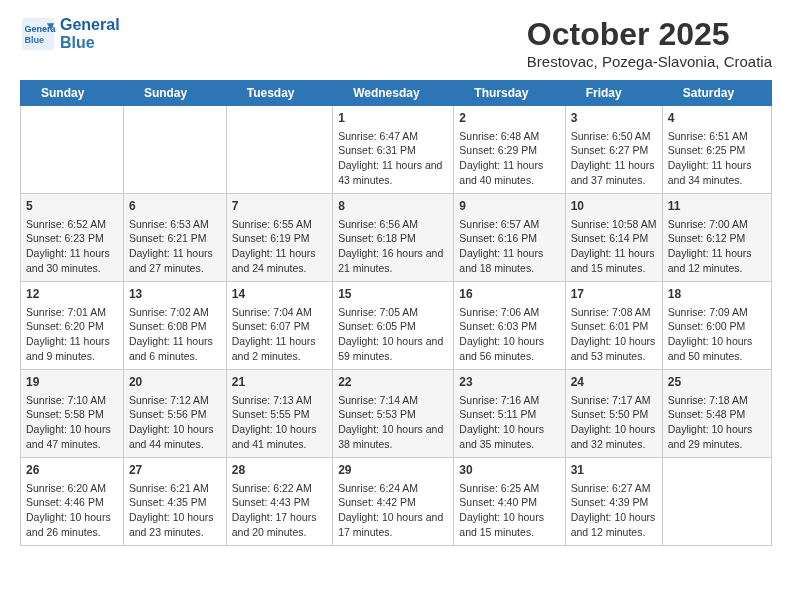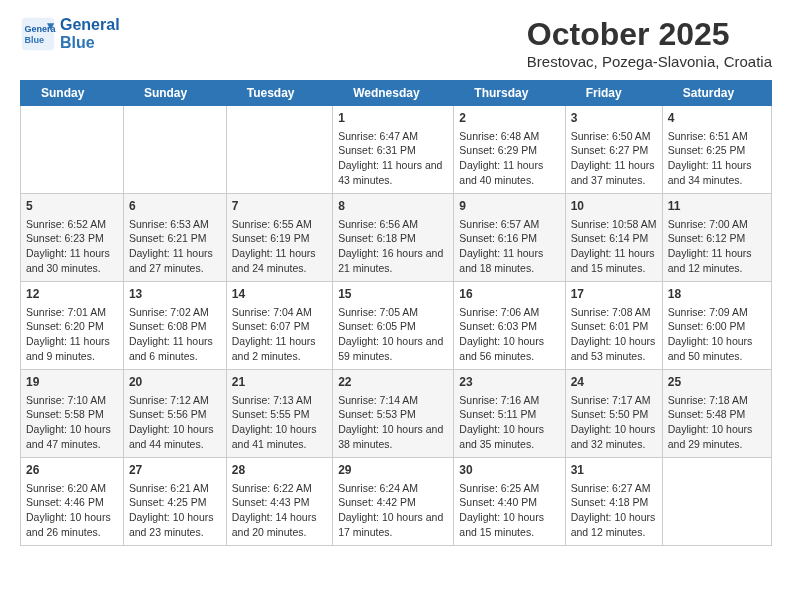--- a/index.html
+++ b/index.html
@@ -281,44 +281,44 @@
         <tr>
           <td>
             <span class="day-num">26</span>
             <div>Sunrise: 6:20 AM</div>
             <div>Sunset: 4:46 PM</div>
             <div>Daylight: 10 hours and 26 minutes.</div>
           </td>
           <td>
             <span class="day-num">27</span>
             <div>Sunrise: 6:21 AM</div>
-            <div>Sunset: 4:25 PM</div>
+            <div>Sunset: 4:35 PM</div>
             <div>Daylight: 10 hours and 23 minutes.</div>
           </td>
           <td>
             <span class="day-num">28</span>
             <div>Sunrise: 6:22 AM</div>
             <div>Sunset: 4:43 PM</div>
-            <div>Daylight: 14 hours and 20 minutes.</div>
+            <div>Daylight: 17 hours and 20 minutes.</div>
           </td>
           <td>
             <span class="day-num">29</span>
             <div>Sunrise: 6:24 AM</div>
             <div>Sunset: 4:42 PM</div>
             <div>Daylight: 10 hours and 17 minutes.</div>
           </td>
           <td>
             <span class="day-num">30</span>
             <div>Sunrise: 6:25 AM</div>
             <div>Sunset: 4:40 PM</div>
             <div>Daylight: 10 hours and 15 minutes.</div>
           </td>
           <td>
             <span class="day-num">31</span>
             <div>Sunrise: 6:27 AM</div>
-            <div>Sunset: 4:18 PM</div>
+            <div>Sunset: 4:39 PM</div>
             <div>Daylight: 10 hours and 12 minutes.</div>
           </td>
           <td class="empty"></td>
         </tr>
       </tbody>
   </table>
 </div>
 
 </body></html>

